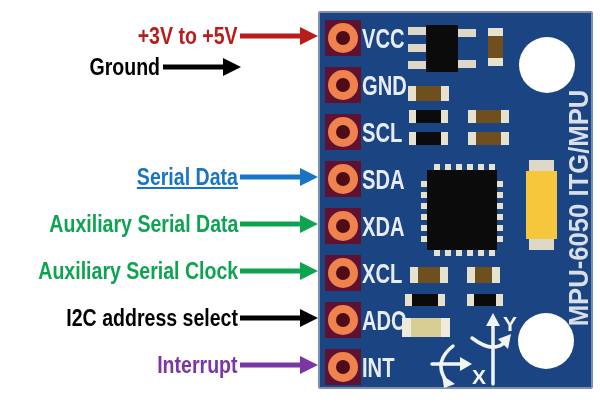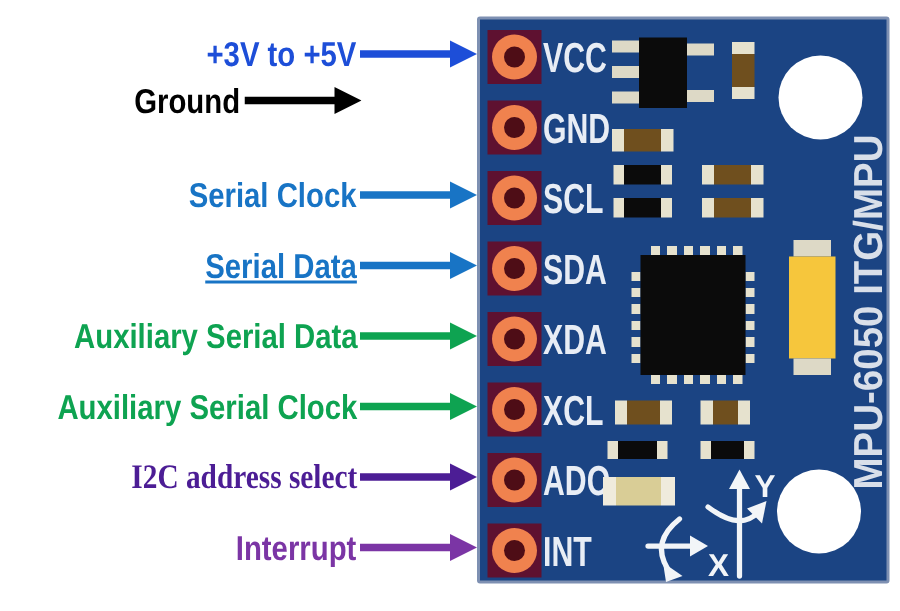--- a/index.html
+++ b/index.html
@@ -38,41 +38,34 @@
   .axis-svg{position:absolute;left:100px;top:295px;width:100px;height:85px;}
   .axis-svg path,.axis-svg line{stroke:#F2F5F8;stroke-width:3.5;fill:none;stroke-linecap:round;}
   .axis-svg polygon{fill:#F2F5F8;stroke:none;}
   .axis-svg text{fill:#F2F5F8;font-size:21px;font-weight:bold;font-family:"Liberation Sans",sans-serif;}
 </style>
 </head>
 <body>
 
 <div class="stage">
 
-  <div class="pin-row" style="top: 13px; color: #1d4ed8;">
+  <div class="pin-row" style="top: 13px; color: #b91c1c;">
     <span class="pin-desc">+3V to +5V</span>
     <svg class="arrow" viewBox="0 0 78 24">
         <line x1="0" y1="12" x2="62" y2="12"></line>
         <polygon points="60,3 78,12 60,21"></polygon>
       </svg>
   </div>
   <div class="pin-row" style="top: 44px; color: rgb(0, 0, 0); justify-content: center;">
     <span class="pin-desc">Ground</span>
     <svg class="arrow" viewBox="0 0 78 24">
         <line x1="0" y1="12" x2="62" y2="12"></line>
         <polygon points="60,3 78,12 60,21"></polygon>
       </svg>
   </div>
-  <div class="pin-row" style="top: 107px; color: rgb(24, 116, 197);">
-    <span class="pin-desc">Serial Clock</span>
-    <svg class="arrow" viewBox="0 0 78 24">
-        <line x1="0" y1="12" x2="62" y2="12"></line>
-        <polygon points="60,3 78,12 60,21"></polygon>
-      </svg>
-  </div>
   <div class="pin-row" style="top: 154px; color: rgb(24, 116, 197); text-decoration: underline;">
     <span class="pin-desc">Serial Data</span>
     <svg class="arrow" viewBox="0 0 78 24">
         <line x1="0" y1="12" x2="62" y2="12"></line>
         <polygon points="60,3 78,12 60,21"></polygon>
       </svg>
   </div>
   <div class="pin-row" style="top: 201px; color: rgb(14, 163, 81);">
     <span class="pin-desc">Auxiliary Serial Data</span>
     <svg class="arrow" viewBox="0 0 78 24">
@@ -80,21 +73,21 @@
         <polygon points="60,3 78,12 60,21"></polygon>
       </svg>
   </div>
   <div class="pin-row" style="top: 248px; color: rgb(14, 163, 81);">
     <span class="pin-desc">Auxiliary Serial Clock</span>
     <svg class="arrow" viewBox="0 0 78 24">
         <line x1="0" y1="12" x2="62" y2="12"></line>
         <polygon points="60,3 78,12 60,21"></polygon>
       </svg>
   </div>
-  <div class="pin-row" style="top: 295px; color: #4c1d95; font-family: Liberation Serif, serif;">
+  <div class="pin-row" style="top: 295px; color: #000000;">
     <span class="pin-desc">I2C address select</span>
     <svg class="arrow" viewBox="0 0 78 24">
         <line x1="0" y1="12" x2="62" y2="12"></line>
         <polygon points="60,3 78,12 60,21"></polygon>
       </svg>
   </div>
   <div class="pin-row" style="top: 342px; color: rgb(123, 53, 165); align-items: center;">
     <span class="pin-desc">Interrupt</span>
     <svg class="arrow" viewBox="0 0 78 24">
         <line x1="0" y1="12" x2="62" y2="12"></line>

